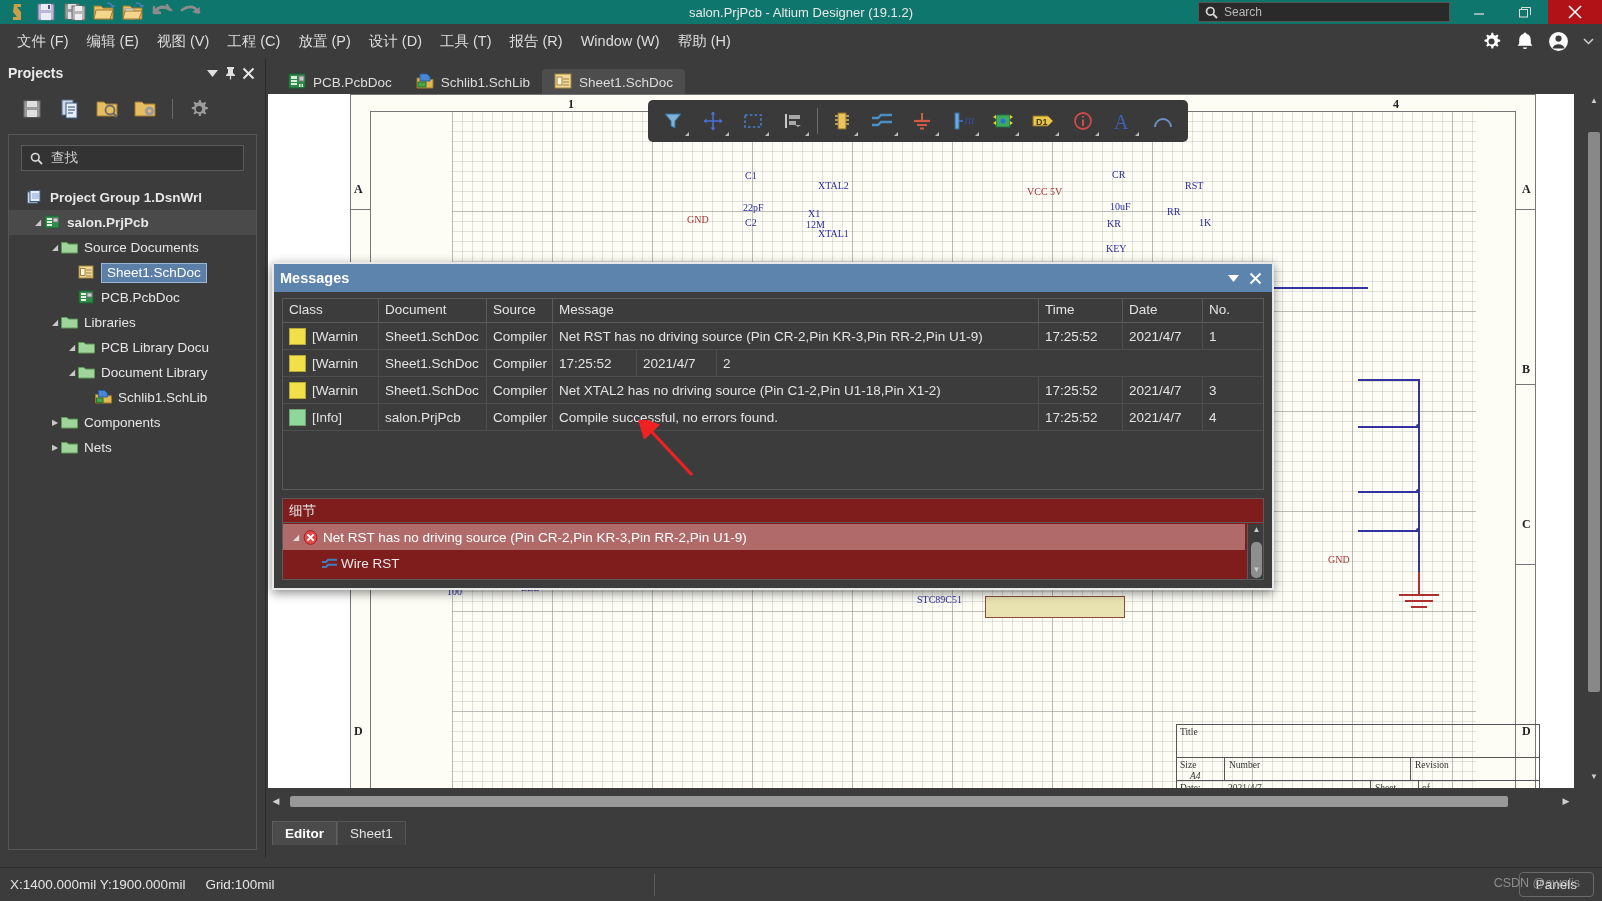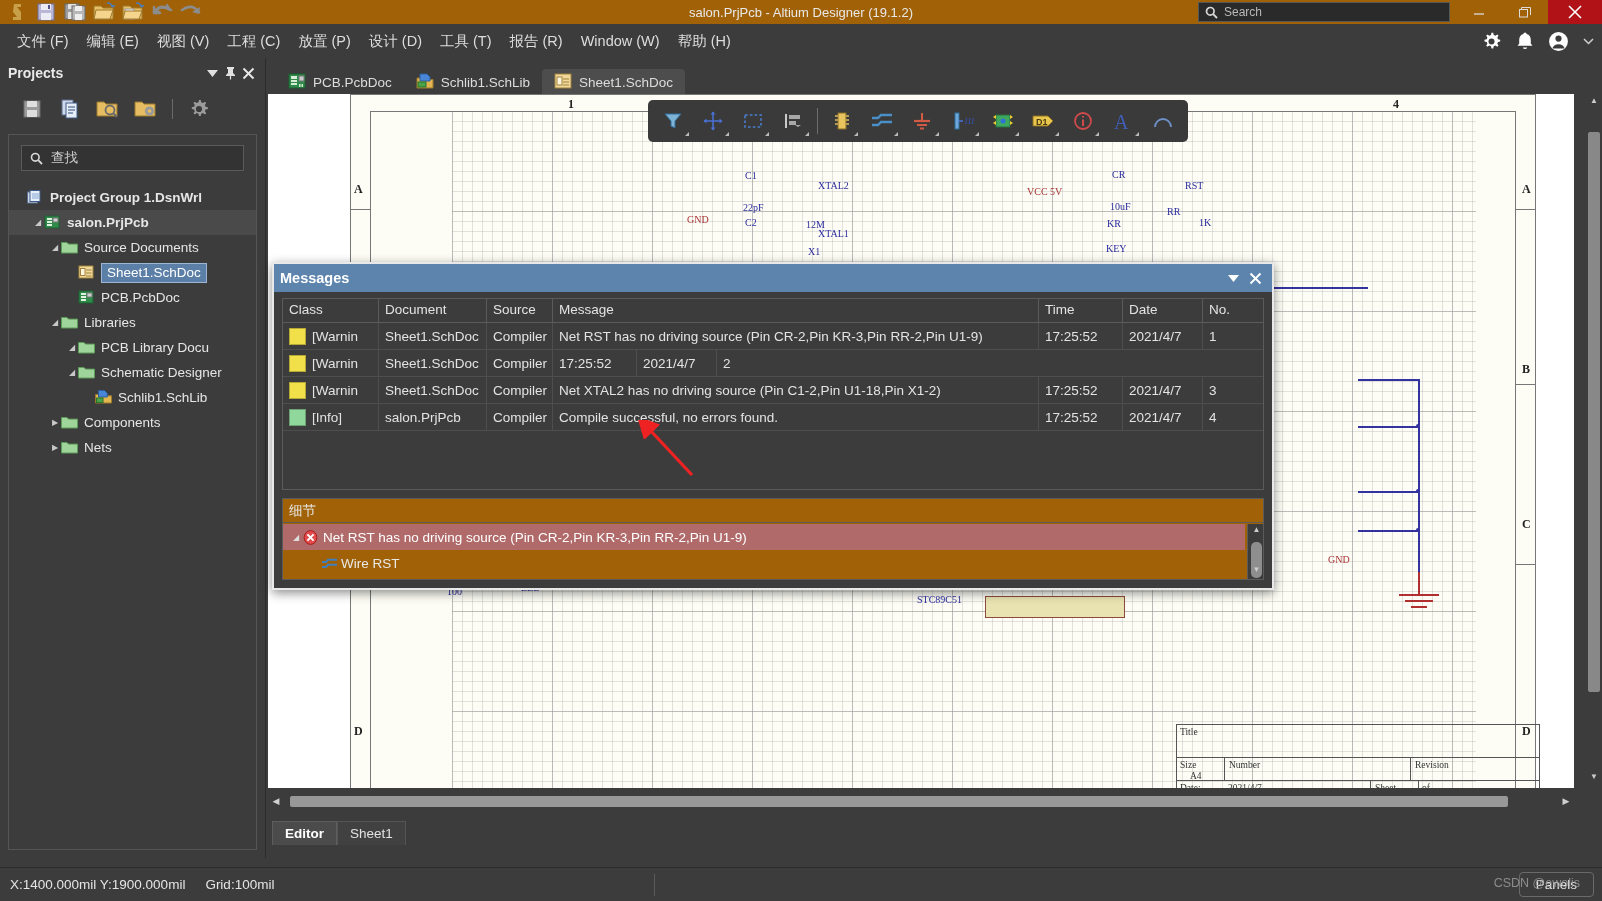--- a/index.html
+++ b/index.html
@@ -8,21 +8,21 @@
     background: #3c3c3c;
     font-family: "Liberation Sans", sans-serif;
     overflow: hidden;
     -webkit-font-smoothing: antialiased;
   }
   #app { position: relative; width: 1602px; height: 901px; }
 
   
   .titlebar {
     position: absolute; left: 0; top: 0; width: 1602px; height: 24px;
-    background: #a16207; display: flex; align-items: center;
+    background: #0f766e; display: flex; align-items: center;
   }
   .qat { display: flex; align-items: center; gap: 3px; padding-left: 4px; height: 24px; }
   .qicon { width: 26px; height: 22px; display: flex; align-items: center; justify-content: center; cursor: pointer; }
   .title-center {
     position: absolute; left: 0; right: 0; top: 0; height: 24px;
     display: flex; align-items: center; justify-content: center;
     color: #e8e8e8; font-size: 13px; pointer-events: none;
   }
   .search-box {
     position: absolute; right: 152px; top: 2px; width: 252px; height: 20px;
@@ -214,21 +214,21 @@
   .mt-row div { color: #e3e3e3; font-size: 13.5px; padding: 0 6px; height: 27px; display: flex; align-items: center; overflow: hidden; white-space: nowrap; border-right: 1px solid #4e4e4e; }
   .c-class { width: 96px; }
   .c-doc { width: 108px; }
   .c-src { width: 66px; }
   .c-msg { flex: 1; }
   .c-time { width: 84px; }
   .c-date { width: 80px; }
   .c-no { width: 60px; border-right: none !important; }
   .swatch { width: 17px; height: 17px; margin-right: 6px; flex: 0 0 auto; border: 1px solid rgba(0,0,0,.25); }
 
-  .detail-box { position: absolute; left: 0; right: 0; top: 200px; bottom: 0; border: 1px solid #5b5b5b; background: #a16207; }
+  .detail-box { position: absolute; left: 0; right: 0; top: 200px; bottom: 0; border: 1px solid #5b5b5b; background: #7f1d1d; }
   .detail-head { height: 24px; display: flex; align-items: center; padding: 0 6px; color: #e8e8e8; font-size: 13.5px; border-bottom: 1px solid #5b5b5b; }
   .detail-rows { position: absolute; left: 0; right: 16px; top: 25px; bottom: 0; overflow: hidden; }
   .drow { display: flex; align-items: center; height: 26px; font-size: 13.5px; color: #e9e9e9; white-space: nowrap; }
   .drow.err { background: #b16a6a; color: #fff; }
   .dscroll { position: absolute; right: 0; top: 25px; bottom: 0; width: 16px; background: #3c3c3c; border-left: 1px solid #5b5b5b; }
   .dscroll .thumb { position: absolute; left: 3px; width: 11px; top: 18px; height: 36px; background: #8e8e8e; border-radius: 5px; }
   .dsbtn { position: absolute; left: 3px; width: 11px; height: 13px; color: #ccc; font-size: 8px; text-align: center; }
 
   
   .annot { position: absolute; left: 630px; top: 420px; z-index: 120; pointer-events: none; }
@@ -506,21 +506,21 @@
                 <path d="M0.5 2.5 h5.5 l1.5 1.6 H16.5 V13 H0.5 Z" fill="#9fd49a" stroke="#5d9b58"></path>
               </svg></span>
             <span class="lbl">PCB Library Docu</span>
           </div>
           <div class="tree-row">
             <span class="spacer" style="width: 51px;"></span>
             <span class="arrow-d">◢</span>
             <span class="ico"><svg width="17" height="15" viewBox="0 0 17 15">
                 <path d="M0.5 2.5 h5.5 l1.5 1.6 H16.5 V13 H0.5 Z" fill="#9fd49a" stroke="#5d9b58"></path>
               </svg></span>
-            <span class="lbl">Schematic Designer</span>
+            <span class="lbl">Document Library</span>
           </div>
           <div class="tree-row">
             <span class="spacer" style="width: 68px;"></span>
             <span class="arrow-r"></span>
             <span class="ico"><svg width="17" height="15" viewBox="0 0 17 15">
                 <path d="M0.5 4.5 h6 l1.3 1.3 H16.5 V13 H0.5 Z" fill="#e4b64f" stroke="#9b7a2d"></path>
                 <path d="M3.5 0.5 h6 l2.8 2.8 V7 H3.5 Z" fill="#4a86d8" stroke="#2a5ea0"></path>
                 <rect x="1.5" y="8" width="6.5" height="4.5" fill="#4aa34a" stroke="#2b722b"></rect>
               </svg></span>
             <span class="lbl">Schlib1.SchLib</span>
@@ -674,35 +674,35 @@
 
         <div class="tb-box" style="left:826px; top:630px; width:364px; height:68px;"></div>
         <div class="tb-box" style="left:826px; top:663px; width:364px; height:0; border-width:1px 0 0 0;"></div>
         <div class="tb-box" style="left:826px; top:686px; width:364px; height:0; border-width:1px 0 0 0;"></div>
         <div class="tb-box" style="left:874px; top:663px; width:0; height:23px; border-width:0 0 0 1px;"></div>
         <div class="tb-box" style="left:1060px; top:663px; width:0; height:23px; border-width:0 0 0 1px;"></div>
         <div class="tb-box" style="left:1020px; top:686px; width:0; height:12px; border-width:0 0 0 1px;"></div>
         <div class="tb-box" style="left:1068px; top:686px; width:0; height:12px; border-width:0 0 0 1px;"></div>
         <div class="tb-txt" style="left:830px; top:633px;">Title</div>
         <div class="tb-txt" style="left:830px; top:666px;">Size</div>
-        <div class="tb-txt" style="left:840px; top:677px;">A4</div>
+        <div class="tb-txt" style="left:840px; top:677px;font-style:italic;">A4</div>
         <div class="tb-txt" style="left:879px; top:666px;">Number</div>
         <div class="tb-txt" style="left:1065px;top:666px;">Revision</div>
         <div class="tb-txt" style="left:830px; top:689px;">Date:</div>
         <div class="tb-txt" style="left:878px; top:689px;">2021/4/7</div>
         <div class="tb-txt" style="left:1025px;top:689px;">Sheet</div>
         <div class="tb-txt" style="left:1072px;top:689px;">of</div>
 
         <div id="sch-labels">
             <div class="sch-txt" style="left: 395px; top: 76px;">C1</div>
             <div class="sch-txt" style="left: 393px; top: 108px;">22pF</div>
             <div class="sch-txt" style="left: 395px; top: 123px;">C2</div>
             <div class="sch-txt" style="left: 468px; top: 86px;">XTAL2</div>
             <div class="sch-txt" style="left: 468px; top: 134px;">XTAL1</div>
-            <div class="sch-txt" style="left: 458px; top: 114px; margin-top: 38px;">X1</div>
+            <div class="sch-txt" style="left: 458px; top: 114px;">X1</div>
             <div class="sch-txt" style="left: 456px; top: 125px;">12M</div>
             <div class="sch-txt red" style="left: 337px; top: 120px;">GND</div>
             <div class="sch-txt red" style="left: 677px; top: 92px;">VCC 5V</div>
             <div class="sch-txt" style="left: 762px; top: 75px;">CR</div>
             <div class="sch-txt" style="left: 760px; top: 107px;">10uF</div>
             <div class="sch-txt" style="left: 757px; top: 124px;">KR</div>
             <div class="sch-txt" style="left: 756px; top: 149px;">KEY</div>
             <div class="sch-txt" style="left: 835px; top: 86px;">RST</div>
             <div class="sch-txt" style="left: 817px; top: 112px;">RR</div>
             <div class="sch-txt" style="left: 817px; top: 123px; margin-left: 32px;">1K</div>

